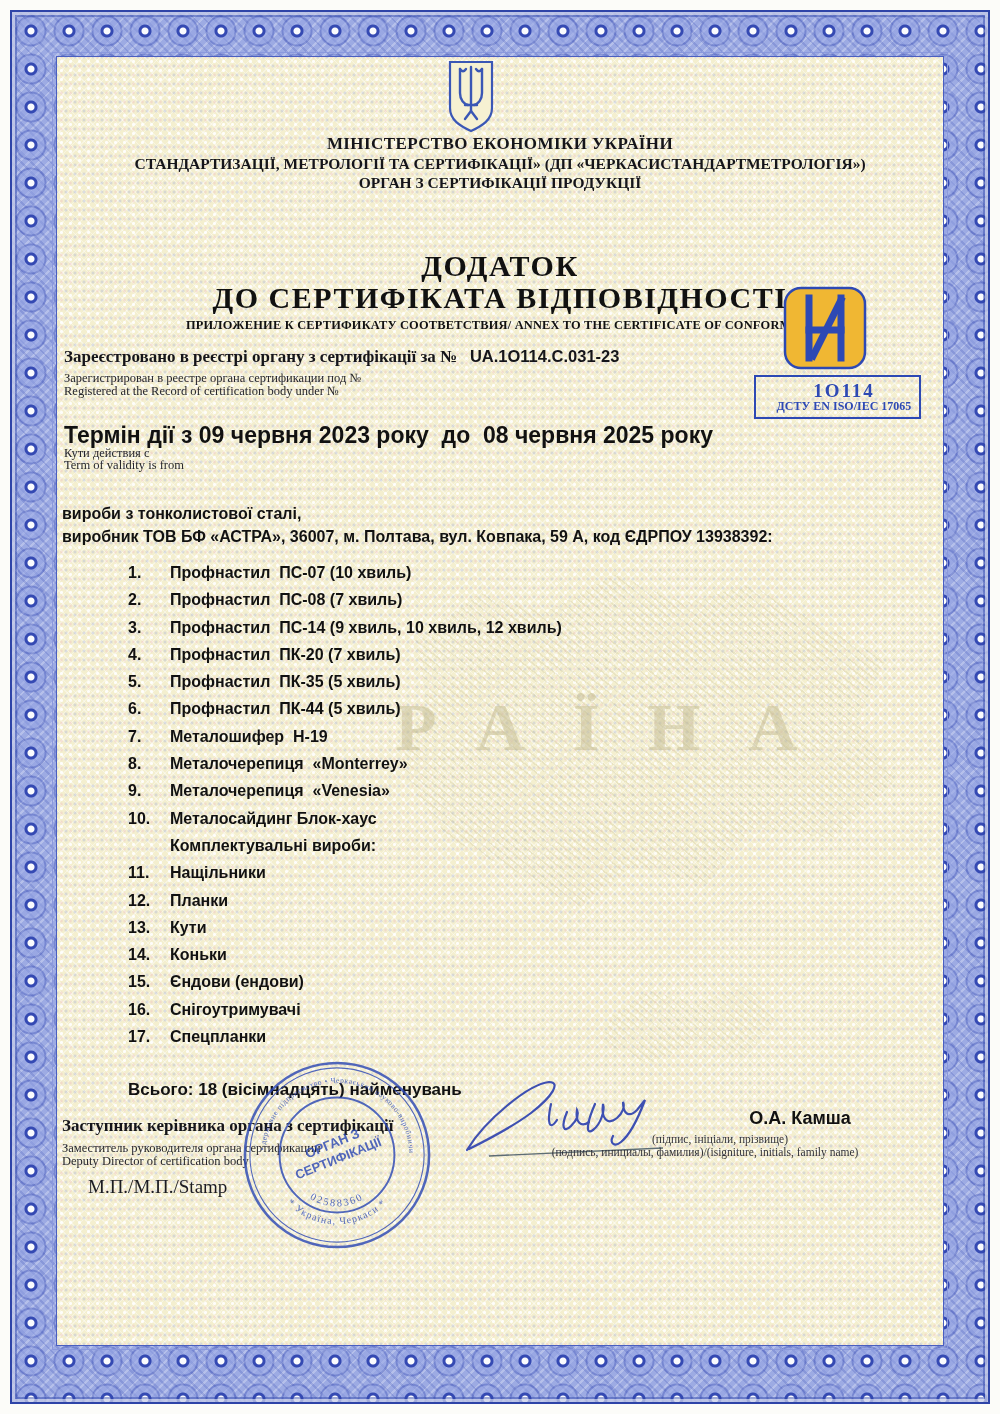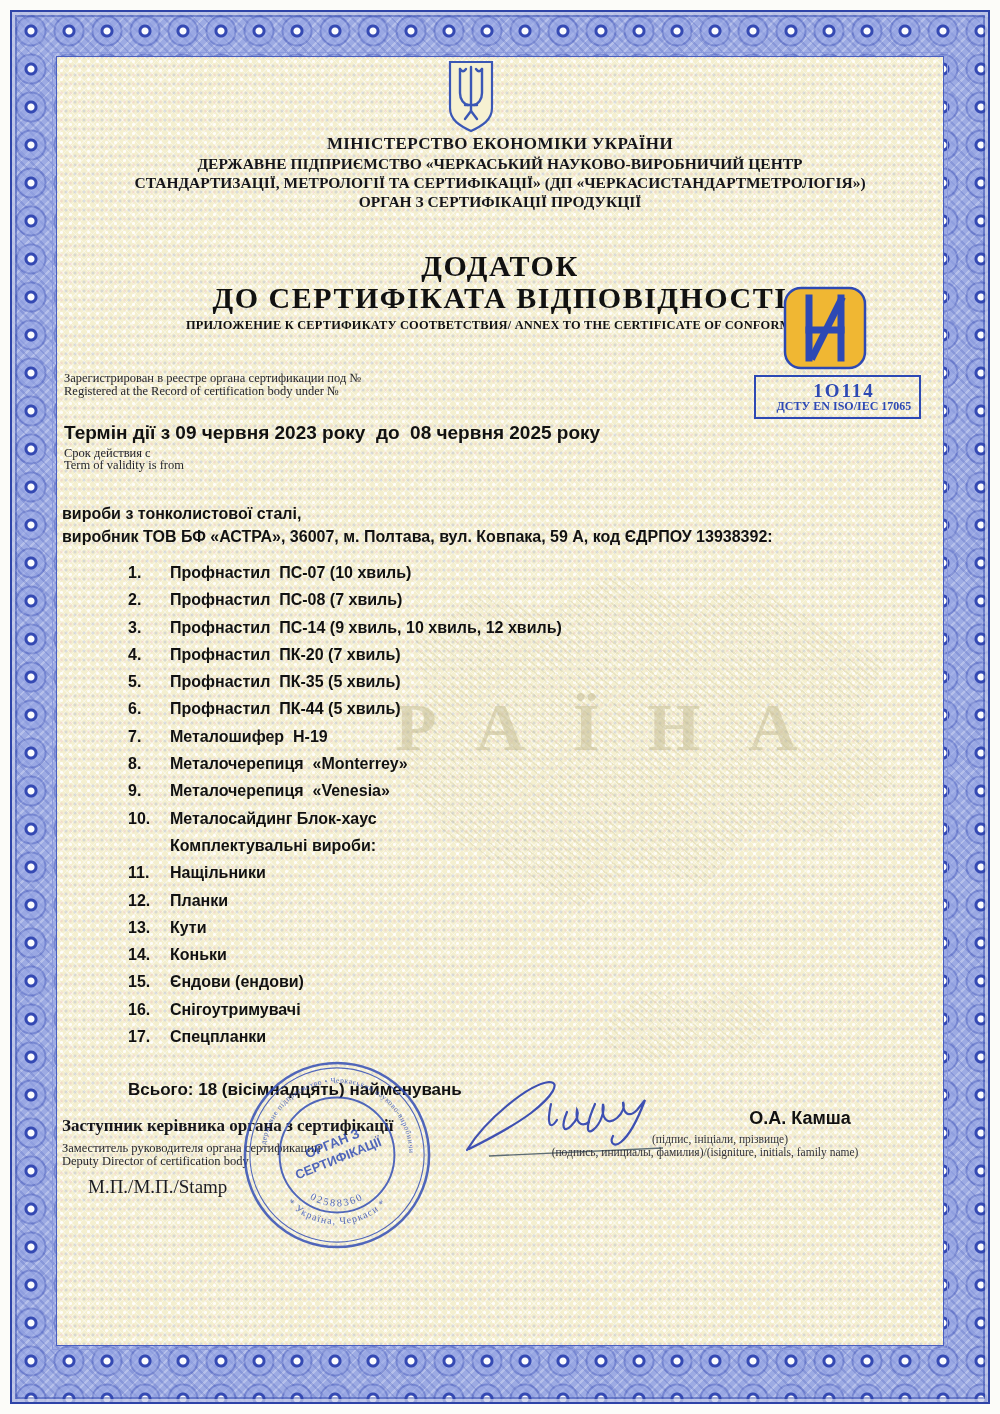--- a/index.html
+++ b/index.html
@@ -57,21 +57,21 @@
     display:flex;flex-direction:column;justify-content:center;padding-left:13px;
   }
   .accr-num{font-size:19px;font-weight:bold;letter-spacing:2px;line-height:1;}
   .accr-std{font-size:12px;font-weight:bold;line-height:1.15;}
   
   .reg-line{left:64px;top:347px;font-size:17px;color:#15151a;}
   .reg-num{font-family:"Liberation Sans",sans-serif;font-size:16.5px;}
   .small-cap{font-size:12.5px;color:#26262c;line-height:1.15;}
   .reg-ru{left:64px;top:371px;}
   .reg-en{left:64px;top:384px;}
-  .valid-ua{left:64px;top:422px;font-size:19px;color:#111;}
+  .valid-ua{left:64px;top:422px;font-size:23px;color:#111;}
   .valid-ru{left:64px;top:446px;}
   .valid-en{left:64px;top:458px;}
   
   .prod-1{left:62px;top:505px;font-size:16px;color:#111;}
   .prod-2{left:62px;top:528px;font-size:16px;color:#111;}
   
   .items{left:128px;top:564px;width:700px;}
   .row{display:flex;height:27.3px;align-items:flex-start;
        font-family:"Liberation Sans",sans-serif;font-weight:bold;
        font-size:16px;color:#111;}
@@ -127,21 +127,20 @@
       <path d="M25,7 v44"></path>
       <path d="M14,9 c2,3 4,3 6,0"></path>
       <path d="M30,9 c2,3 4,3 6,0"></path>
       <path d="M25,51 l-6,8 M25,51 l6,8"></path>
       <path d="M19,45 h12"></path>
     </g>
   </svg>
 
   <div class="abs center serif b org-block">
     <div class="org-l1">МІНІСТЕРСТВО ЕКОНОМІКИ УКРАЇНИ</div>
-    <div class="org-l2">ДЕРЖАВНЕ ПІДПРИЄМСТВО «ЧЕРКАСЬКИЙ НАУКОВО-ВИРОБНИЧИЙ ЦЕНТР</div>
     <div class="org-l2">СТАНДАРТИЗАЦІЇ, МЕТРОЛОГІЇ ТА СЕРТИФІКАЦІЇ» (ДП «ЧЕРКАСИСТАНДАРТМЕТРОЛОГІЯ»)</div>
     <div class="org-l2">ОРГАН З СЕРТИФІКАЦІЇ ПРОДУКЦІЇ</div>
   </div>
 
   <div class="abs center serif b title-block">
     <div class="title-main">ДОДАТОК</div>
     <div class="title-main">ДО СЕРТИФІКАТА ВІДПОВІДНОСТІ</div>
     <div class="title-sub">ПРИЛОЖЕНИЕ К СЕРТИФИКАТУ СООТВЕТСТВИЯ/ ANNEX TO THE CERTIFICATE OF CONFORMITY</div>
   </div>
 
@@ -153,25 +152,30 @@
       <path d="M26,44 H58"></path>
       <path d="M58,14 L30,70"></path>
     </g>
   </svg>
 
   <div class="abs serif accr-box">
     <div class="accr-num">1О114</div>
     <div class="accr-std">ДСТУ EN ISO/IEC 17065</div>
   </div>
 
+  <div class="abs serif b reg-line">
+    <span>Зареєстровано в реєстрі органу з сертифікації за №</span>
+    <span>&nbsp;</span>
+    <span class="reg-num">UA.1О114.С.031-23</span>
+  </div>
   <div class="abs serif small-cap reg-ru">Зарегистрирован в реестре органа сертификации под №</div>
   <div class="abs serif small-cap reg-en">Registered at the Record of certification body under №</div>
 
   <div class="abs sans b valid-ua" style="white-space:pre">Термін дії з 09 червня 2023 року  до  08 червня 2025 року</div>
-  <div class="abs serif small-cap valid-ru">Срок действия с</div>
+  <div class="abs serif small-cap valid-ru">Кути действия с</div>
   <div class="abs serif small-cap valid-en">Term of validity is from</div>
 
   <div class="abs sans b prod-1">вироби з тонколистової сталі,</div>
   <div class="abs sans b prod-2">виробник ТОВ БФ «АСТРА», 36007, м. Полтава, вул. Ковпака, 59 А, код ЄДРПОУ 13938392:</div>
 
   <div class="abs items">
     <div class="row">
         <span class="num">1.</span>
         <span class="txt">Профнастил  ПС-07 (10 хвиль)</span>
       </div>

